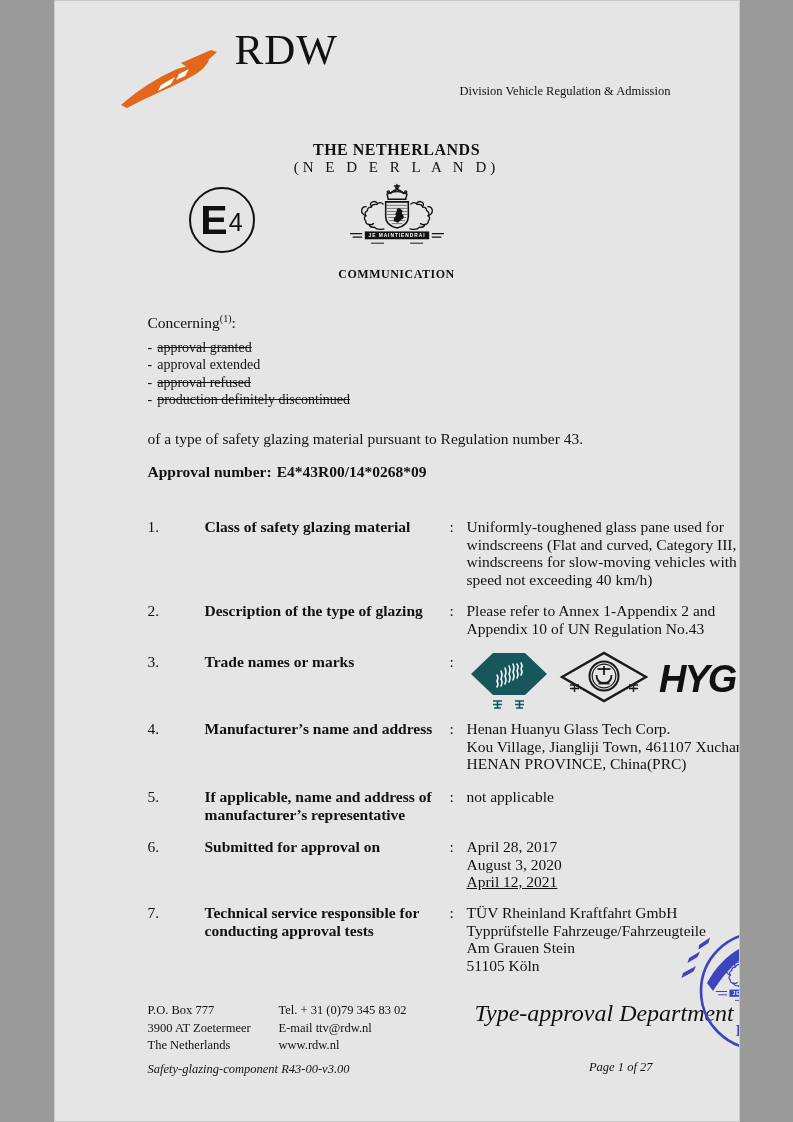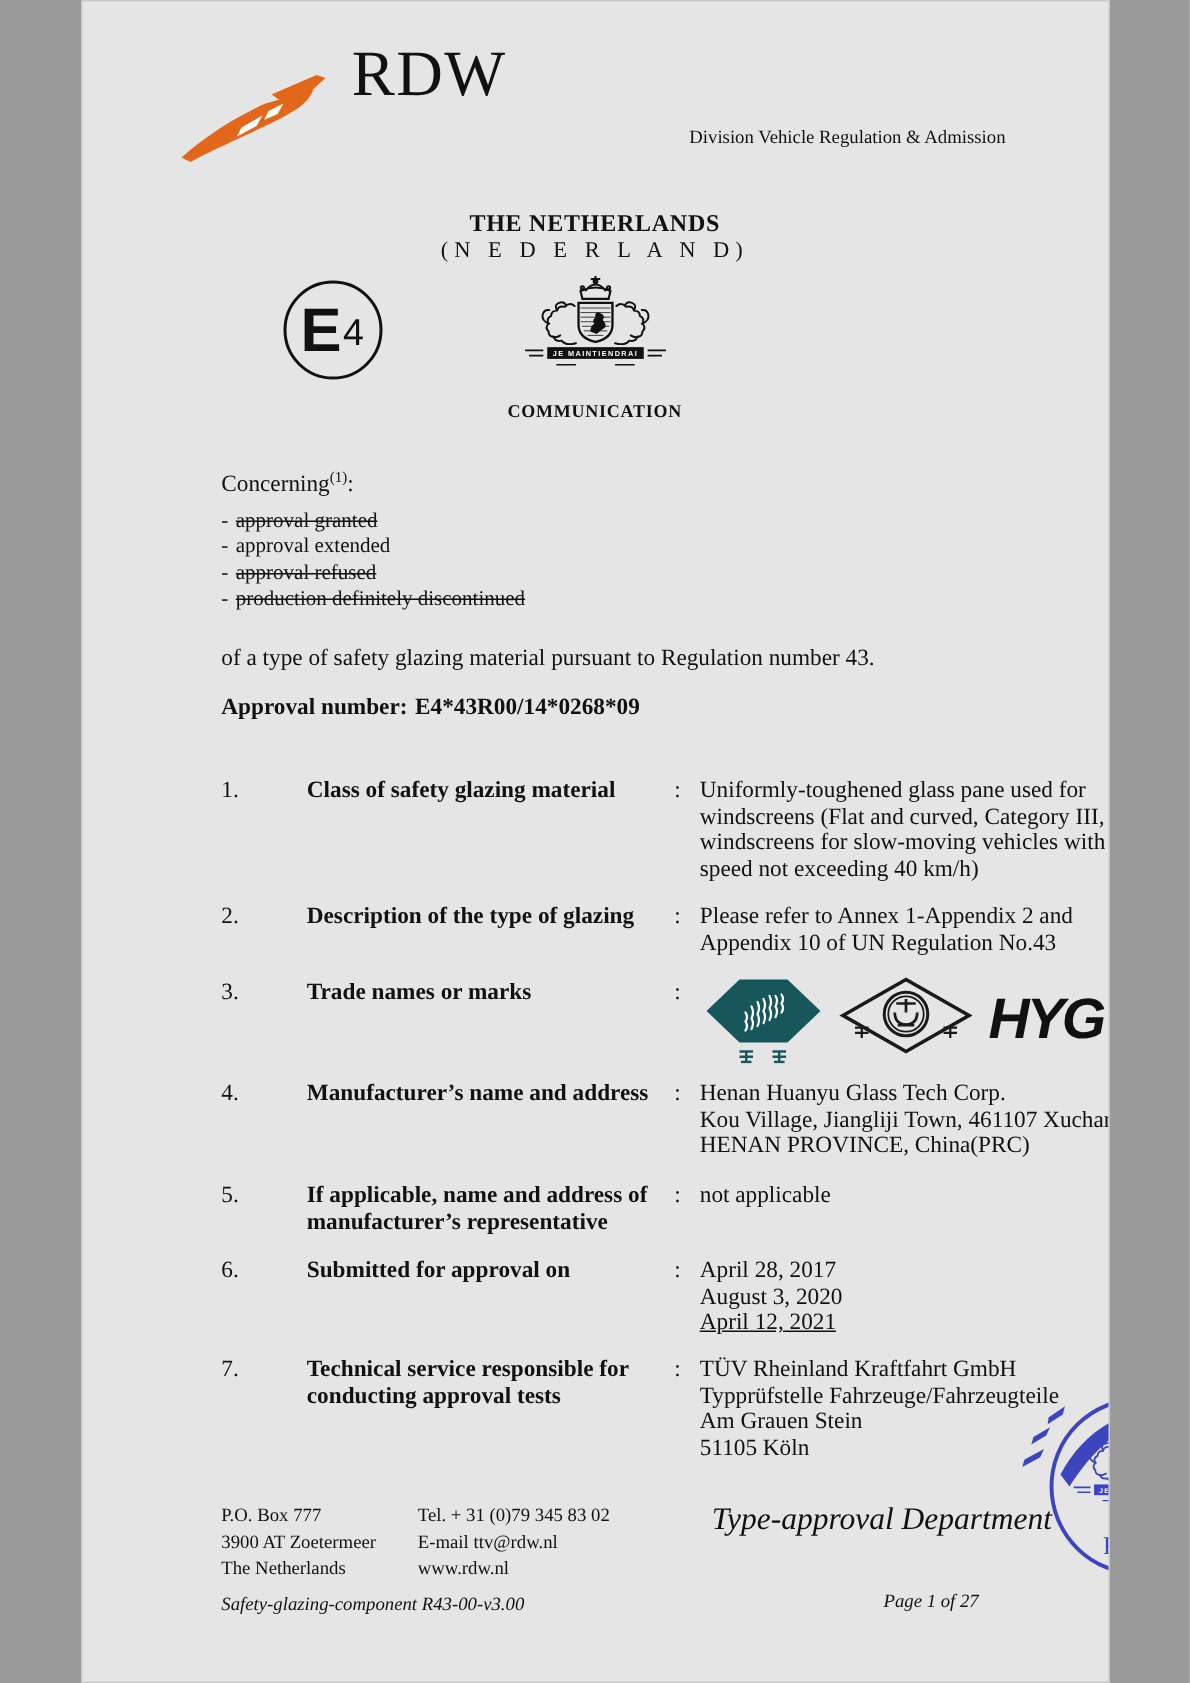--- a/index.html
+++ b/index.html
@@ -40,21 +40,21 @@
   .row .num{width:57px;flex:none;}
   .row .lbl{width:235px;flex:none;padding-right:10px;font-weight:bold;}
   .row .cln{width:17px;flex:none;}
   .row .val{flex:1;}
   .row .val div{white-space:nowrap;}
   .u{text-decoration:underline;}
   .logos{display:flex;align-items:center;gap:7px;margin-top:-4px;}
   
   .faddr{position:absolute;left:93px;top:1001px;font-size:12.5px;line-height:17.5px;}
   .fcontact{position:absolute;left:224px;top:1001px;font-size:12.5px;line-height:17.5px;}
-  .dept{position:absolute;left:420px;top:999px;font-size:21px;font-style:italic;}
+  .dept{position:absolute;left:420px;top:999px;font-size:24px;font-style:italic;}
   .version{position:absolute;left:93px;top:1061px;font-size:12.5px;font-style:italic;}
   .pageno{position:absolute;right:86px;top:1059px;font-size:12.5px;font-style:italic;}
   
   .stamp{position:absolute;left:626px;top:920px;color:#3c45be;}
 </style>
 </head>
 <body>
 
 <svg width="0" height="0" style="position:absolute">
   <defs>

